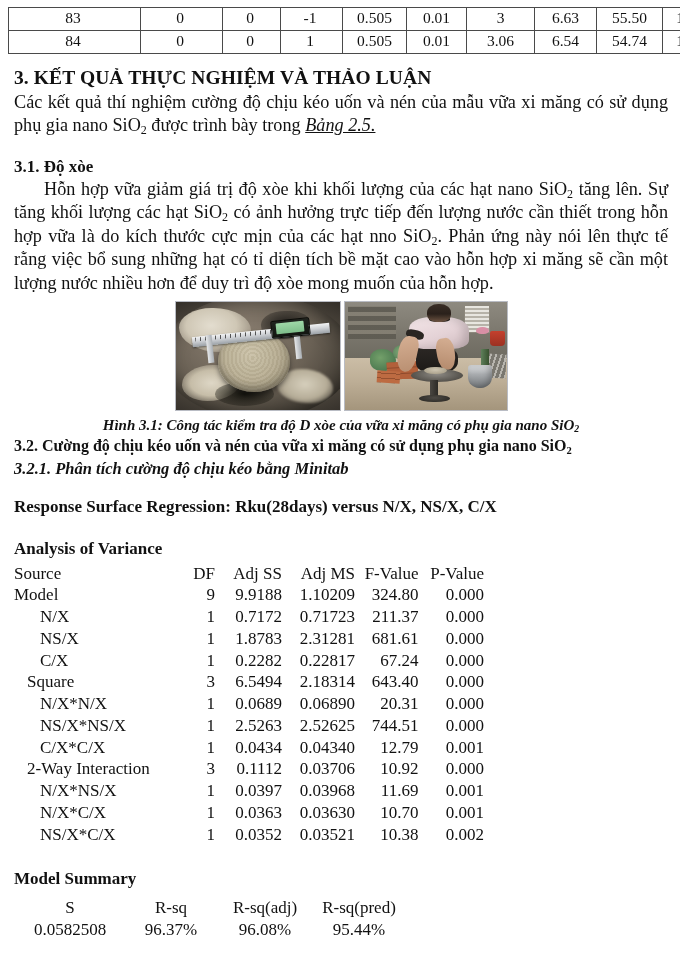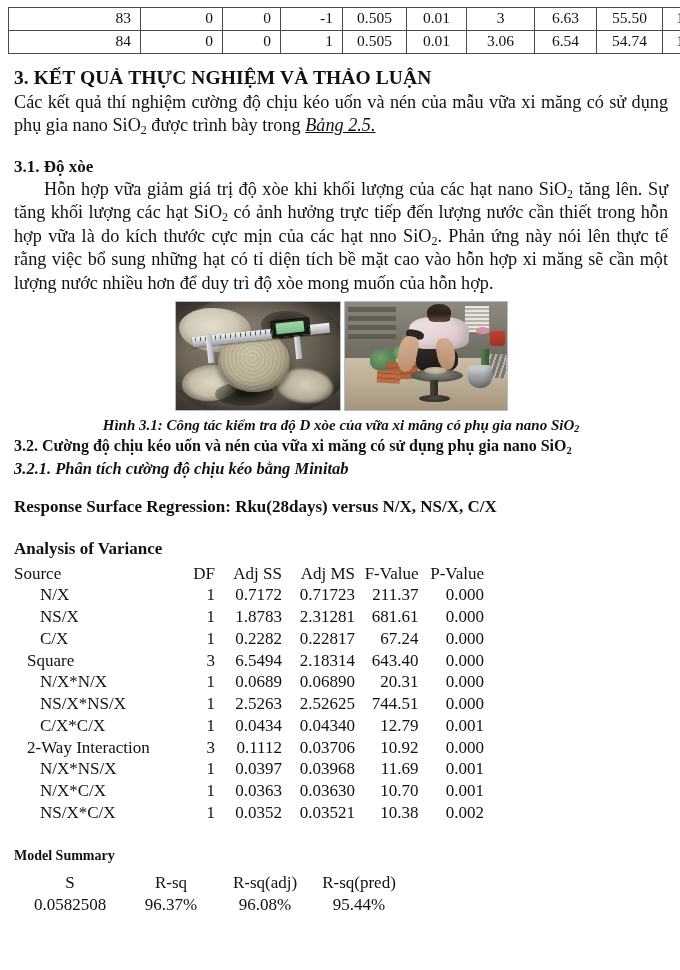--- a/index.html
+++ b/index.html
@@ -36,21 +36,21 @@
     font-size: 15.5px;
     line-height: 1.05;
   }
   .data-table td {
     border: 1.3px solid #4a4a4a;
     padding: 2px 6px 3px 6px;
     height: 23px;
     text-align: center;
     white-space: nowrap;
   }
-  .data-table td.r { text-align: right; padding-right: 9px; }
+  .data-table td.r { text-align: center; padding-right: 9px; }
   .col-idx  { width: 132px; }
   .col-a    { width: 82px; }
   .col-b    { width: 58px; }
   .col-c    { width: 62px; }
   .col-d    { width: 64px; }
   .col-e    { width: 60px; }
   .col-f    { width: 68px; }
   .col-g    { width: 62px; }
   .col-h    { width: 66px; }
   .col-i    { width: 70px; }
@@ -372,21 +372,21 @@
   .anova tr.hdr td.df,
   .anova tr.hdr td.ss,
   .anova tr.hdr td.ms,
   .anova tr.hdr td.fv,
   .anova tr.hdr td.pv { text-align: right; }
 
   .ind1 { padding-left: 13px !important; }
   .ind2 { padding-left: 26px !important; }
 
   .ms-head {
-    font-size: 14px;
+    font-size: 17px;
     font-weight: bold;
     margin: 24px 0 8px 0;
     font-family: Liberation Serif, serif;
   }
   .ms-table {
     width: 390px;
     border-collapse: collapse;
     font-size: 17px;
     line-height: 1.3;
     margin-top: 1px;
@@ -517,20 +517,28 @@
         <tr class="hdr">
           <td class="src">Source</td>
           <td class="df">DF</td>
           <td class="ss">Adj SS</td>
           <td class="ms">Adj MS</td>
           <td class="fv">F-Value</td>
           <td class="pv">P-Value</td>
         </tr>
 
         <tr>
+          <td class="src">Model</td>
+          <td class="df">9</td>
+          <td class="ss">9.9188</td>
+          <td class="ms">1.10209</td>
+          <td class="fv">324.80</td>
+          <td class="pv">0.000</td>
+        </tr>
+        <tr>
           <td class="src ind2">N/X</td>
           <td class="df">1</td>
           <td class="ss">0.7172</td>
           <td class="ms">0.71723</td>
           <td class="fv">211.37</td>
           <td class="pv">0.000</td>
         </tr>
         <tr>
           <td class="src ind2">NS/X</td>
           <td class="df">1</td>

